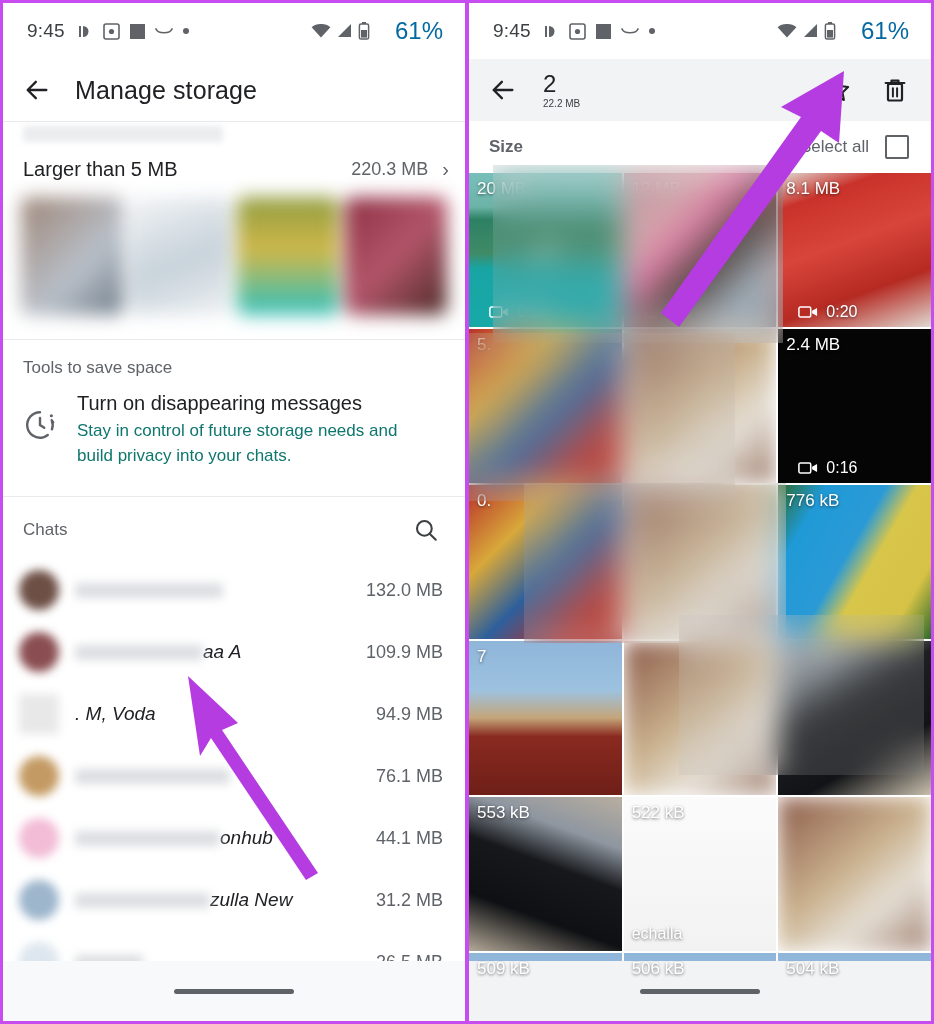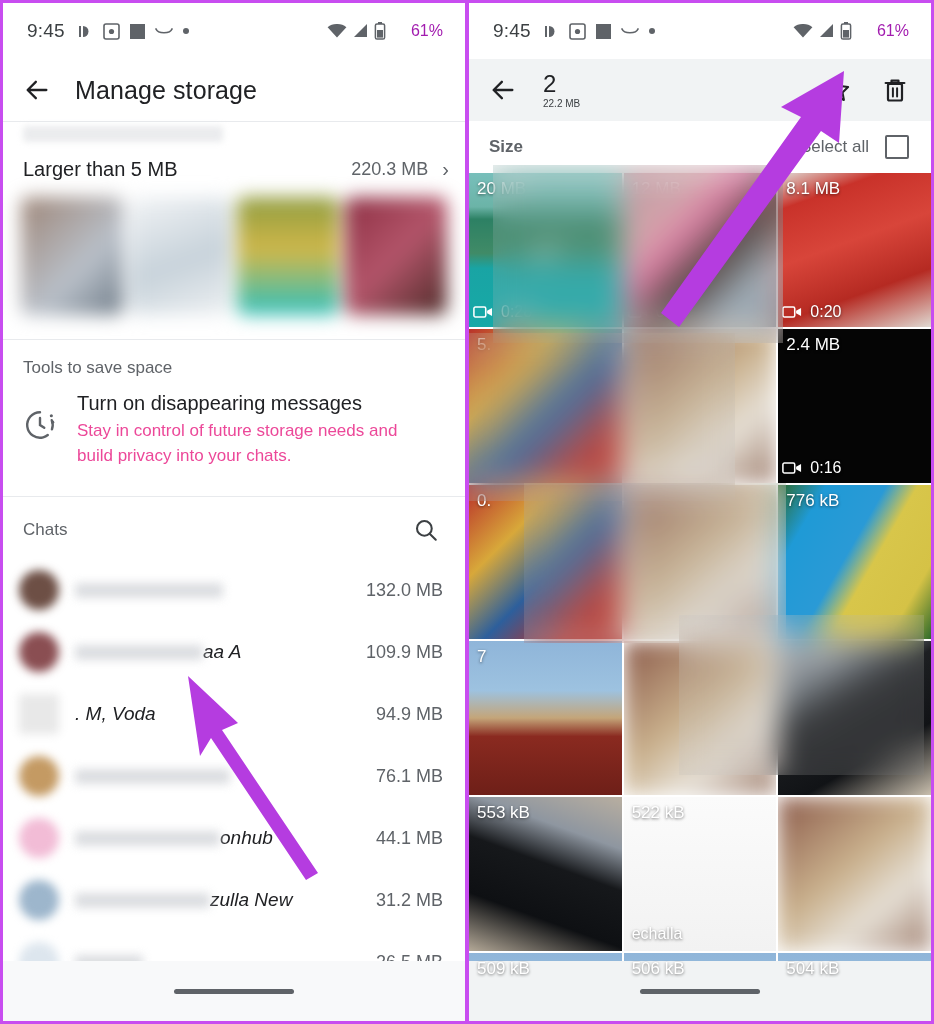--- a/index.html
+++ b/index.html
@@ -25,21 +25,21 @@
   .statusbar {
     height: 56px;
     display: flex; align-items: center;
     padding: 0 22px 0 24px;
     background: #fff;
     flex-shrink: 0;
   }
   .sb-time { font-size: 19px; color: #3c4043; letter-spacing: .2px; font-weight: 400; }
   .sb-icons-left { display: flex; align-items: center; gap: 9px; margin-left: 12px; }
   .sb-right { margin-left: auto; display: flex; align-items: center; gap: 5px; }
-  .sb-battery-text { font-size: 16px; color: #a21caf; margin-left: 20px; }
+  .sb-battery-text { font-size: 24px; color: #0369a1; margin-left: 20px; }
   .ic { display:block; }
 
   
   .ms-appbar {
     height: 62px; display: flex; align-items: center;
     padding: 0 0 0 20px; gap: 24px; background:#fff;
   }
   .ms-title { font-size: 25px; color: #202124; font-weight: 400; letter-spacing: .1px; }
   .back-arrow { width: 28px; height: 28px; flex-shrink: 0; }
 
@@ -63,21 +63,21 @@
   }
   .thumbstrip div { flex:1; border-radius: 8px; }
   .strip-fade { height: 18px; }
 
   .section-divider { height:1px; background:#e8eaed; margin-top: 6px; }
 
   .tools-title { font-size:17px; color:#5f6368; padding: 18px 0 4px 20px; }
   .tool-row { display:flex; align-items:flex-start; padding: 10px 24px 22px 20px; gap: 20px; }
   .tool-icon { width:34px; height:34px; margin-top:16px; flex-shrink:0; }
   .tool-h { font-size:20px; color:#202124; margin-bottom:4px; }
-  .tool-s { font-size:17px; color:#ec4899; line-height:1.45; max-width: 330px; }
+  .tool-s { font-size:17px; color:#0f766e; line-height:1.45; max-width: 330px; }
 
   .chats-header { display:flex; align-items:center; padding: 20px 26px 16px 20px; }
   .chats-title { font-size:17px; color:#5f6368; }
   .chats-search { margin-left:auto; }
 
   .chat-row { display:flex; align-items:center; height: 62px; padding: 0 22px 0 16px; }
   .avatar { width:40px; height:40px; border-radius:50%; flex-shrink:0; filter: blur(5px); }
   .avatar.doc { border-radius:2px; background:#fff; }
   .chat-name-wrap { margin-left: 16px; display:flex; align-items:center; min-width:0; }
   .blurname {
@@ -103,21 +103,21 @@
   .selectall-lbl { font-size:17px; color:#5f6368; }
   .selectall-box { width:24px; height:24px; border:2px solid #5f6368; border-radius:2px; }
 
   .grid { display:grid; grid-template-columns: repeat(3, 1fr); gap: 2px; background:#fff; }
   .cell { position:relative; height:154px; overflow:hidden; }
   .cell .sizetag {
     position:absolute; top:6px; left:8px; color:#fff; font-size:17px;
     text-shadow: 0 1px 3px rgba(0,0,0,.55); z-index:4;
   }
   .cell .dur {
-    position:absolute; bottom:6px; left:4px; color:#fff; font-size:16px;
+    position:absolute; bottom:6px; left:20px; color:#fff; font-size:16px;
     display:flex; align-items:center; gap:8px; z-index:4;
     text-shadow: 0 1px 3px rgba(0,0,0,.55);
   }
   .cell .caption {
     position:absolute; bottom:8px; left:8px; color:#fff; font-size:16px; z-index:4;
     text-shadow: 0 1px 3px rgba(0,0,0,.55);
   }
   .cell .selovl {
     position:absolute; inset:0; background: rgba(0,160,160,.42); z-index:3;
   }

